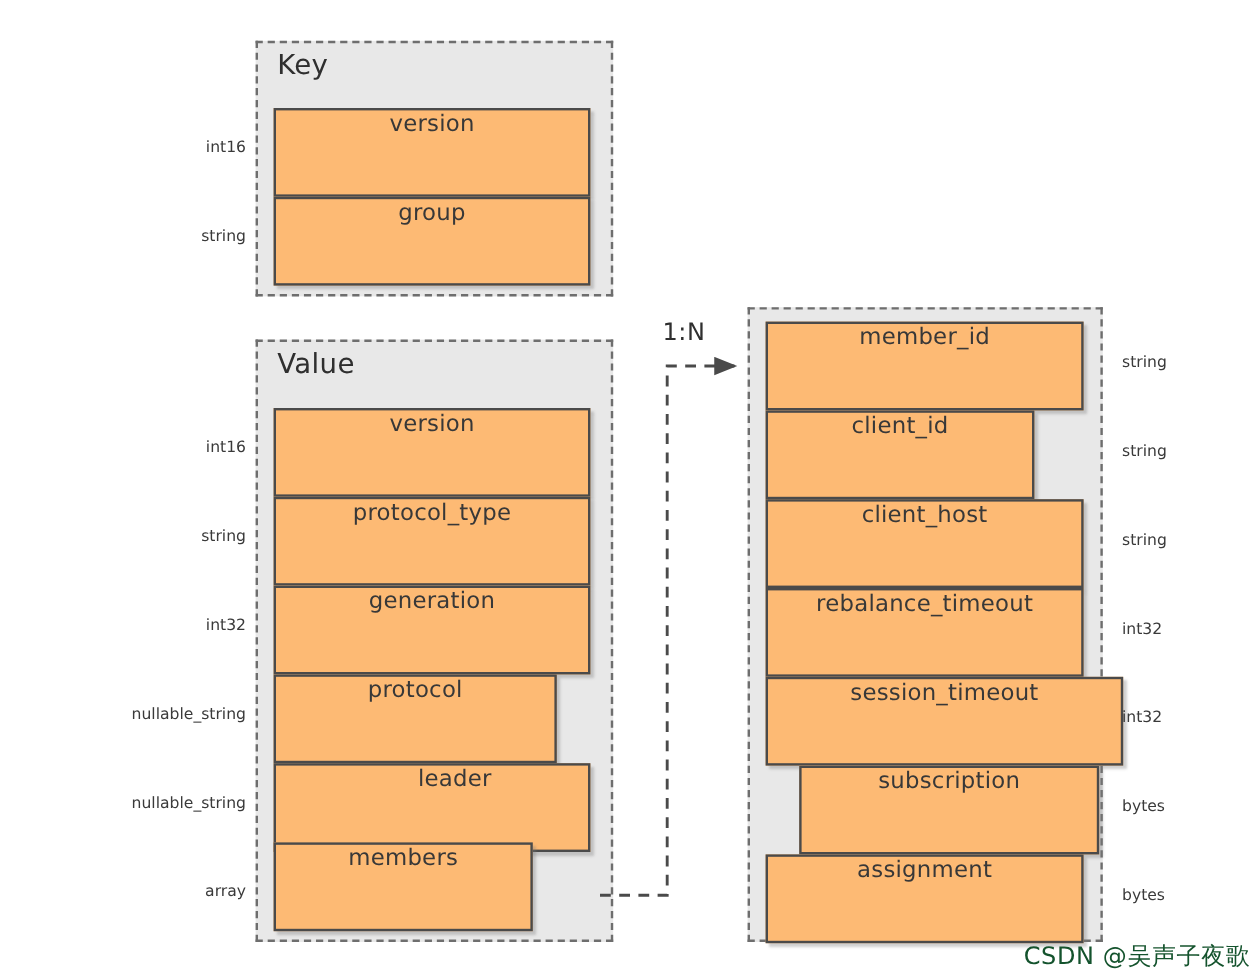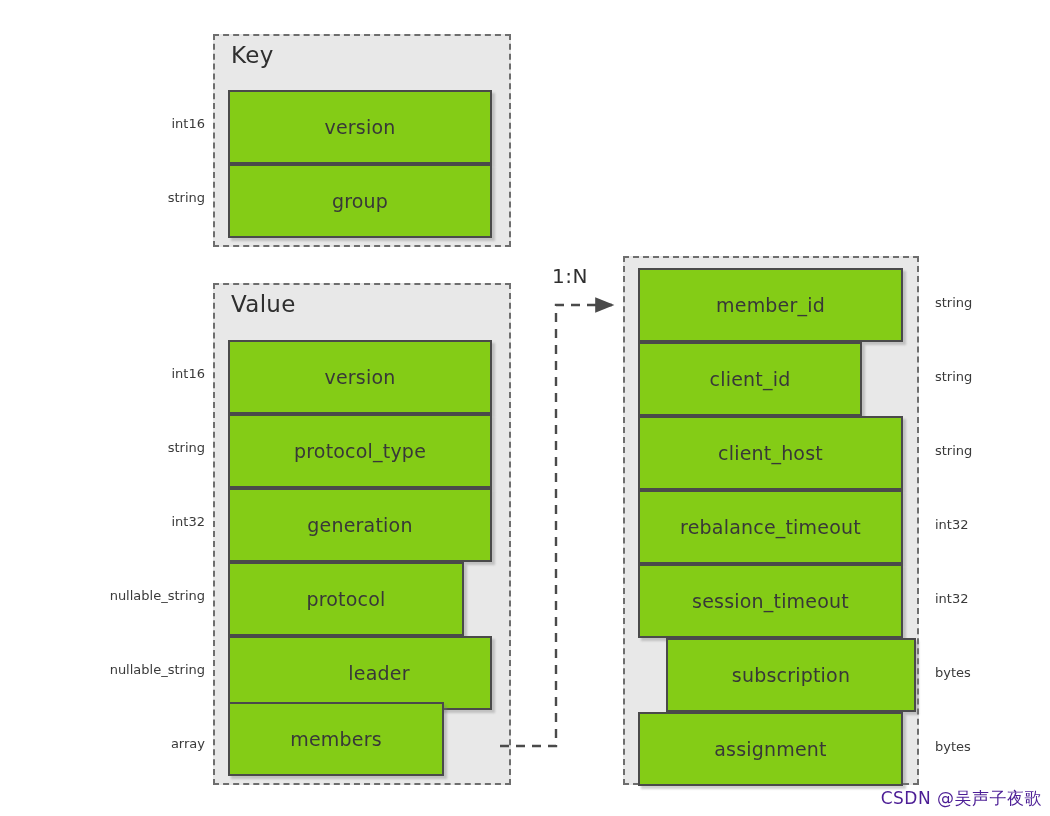--- a/index.html
+++ b/index.html
@@ -28,25 +28,24 @@
     left: 16px;
     top: 6px;
     font-size: 23px;
     color: #2f2f2f;
     letter-spacing: 0.3px;
   }
 
   
   .field-box {
     position: absolute;
-    background: #84cc16;
+    background: #fdba74;
     border: 2px solid #4a4a4a;
     box-sizing: border-box;
     display: flex;
-    align-items: center;
     justify-content: center;
     box-shadow: 3px 3px 2px rgba(120,120,120,0.35);
   }
   .field-label {
     font-size: 19px;
     color: #383838;
     letter-spacing: 0.2px;
     white-space: nowrap;
   }
 
@@ -73,22 +72,22 @@
     font-size: 20px;
     color: #2f2f2f;
     letter-spacing: 0.5px;
   }
 
   
   .watermark {
     position: absolute;
     right: 8px;
     bottom: 6px;
-    font-size: 17px;
-    color: #4c1d95;
+    font-size: 20px;
+    color: #14532d;
     white-space: nowrap;
     letter-spacing: 0.5px;
   }
 </style>
 </head>
 <body>
 
 <div class="group-box" style="left:213px; top:34px; width:298px; height:213px;">
   <div class="group-title">Key</div>
 </div>
@@ -152,21 +151,21 @@
 <div class="field-box" style="left:638px; top:416px; width:265px; height:74px;">
   <span class="field-label">client_host</span>
 </div>
 <div class="type-label type-right" style="left:935px; top:444px;">string</div>
 
 <div class="field-box" style="left:638px; top:490px; width:265px; height:74px;">
   <span class="field-label">rebalance_timeout</span>
 </div>
 <div class="type-label type-right" style="left:935px; top:518px;">int32</div>
 
-<div class="field-box" style="left:638px; top:564px; width:265px; height:74px;">
+<div class="field-box" style="left:638px; top:564px; width:298px; height:74px;">
   <span class="field-label">session_timeout</span>
 </div>
 <div class="type-label type-right" style="left:935px; top:592px;">int32</div>
 
 <div class="field-box" style="left:666px; top:638px; width:250px; height:74px;">
   <span class="field-label">subscription</span>
 </div>
 <div class="type-label type-right" style="left:935px; top:666px;">bytes</div>
 
 <div class="field-box" style="left:638px; top:712px; width:265px; height:74px;">

